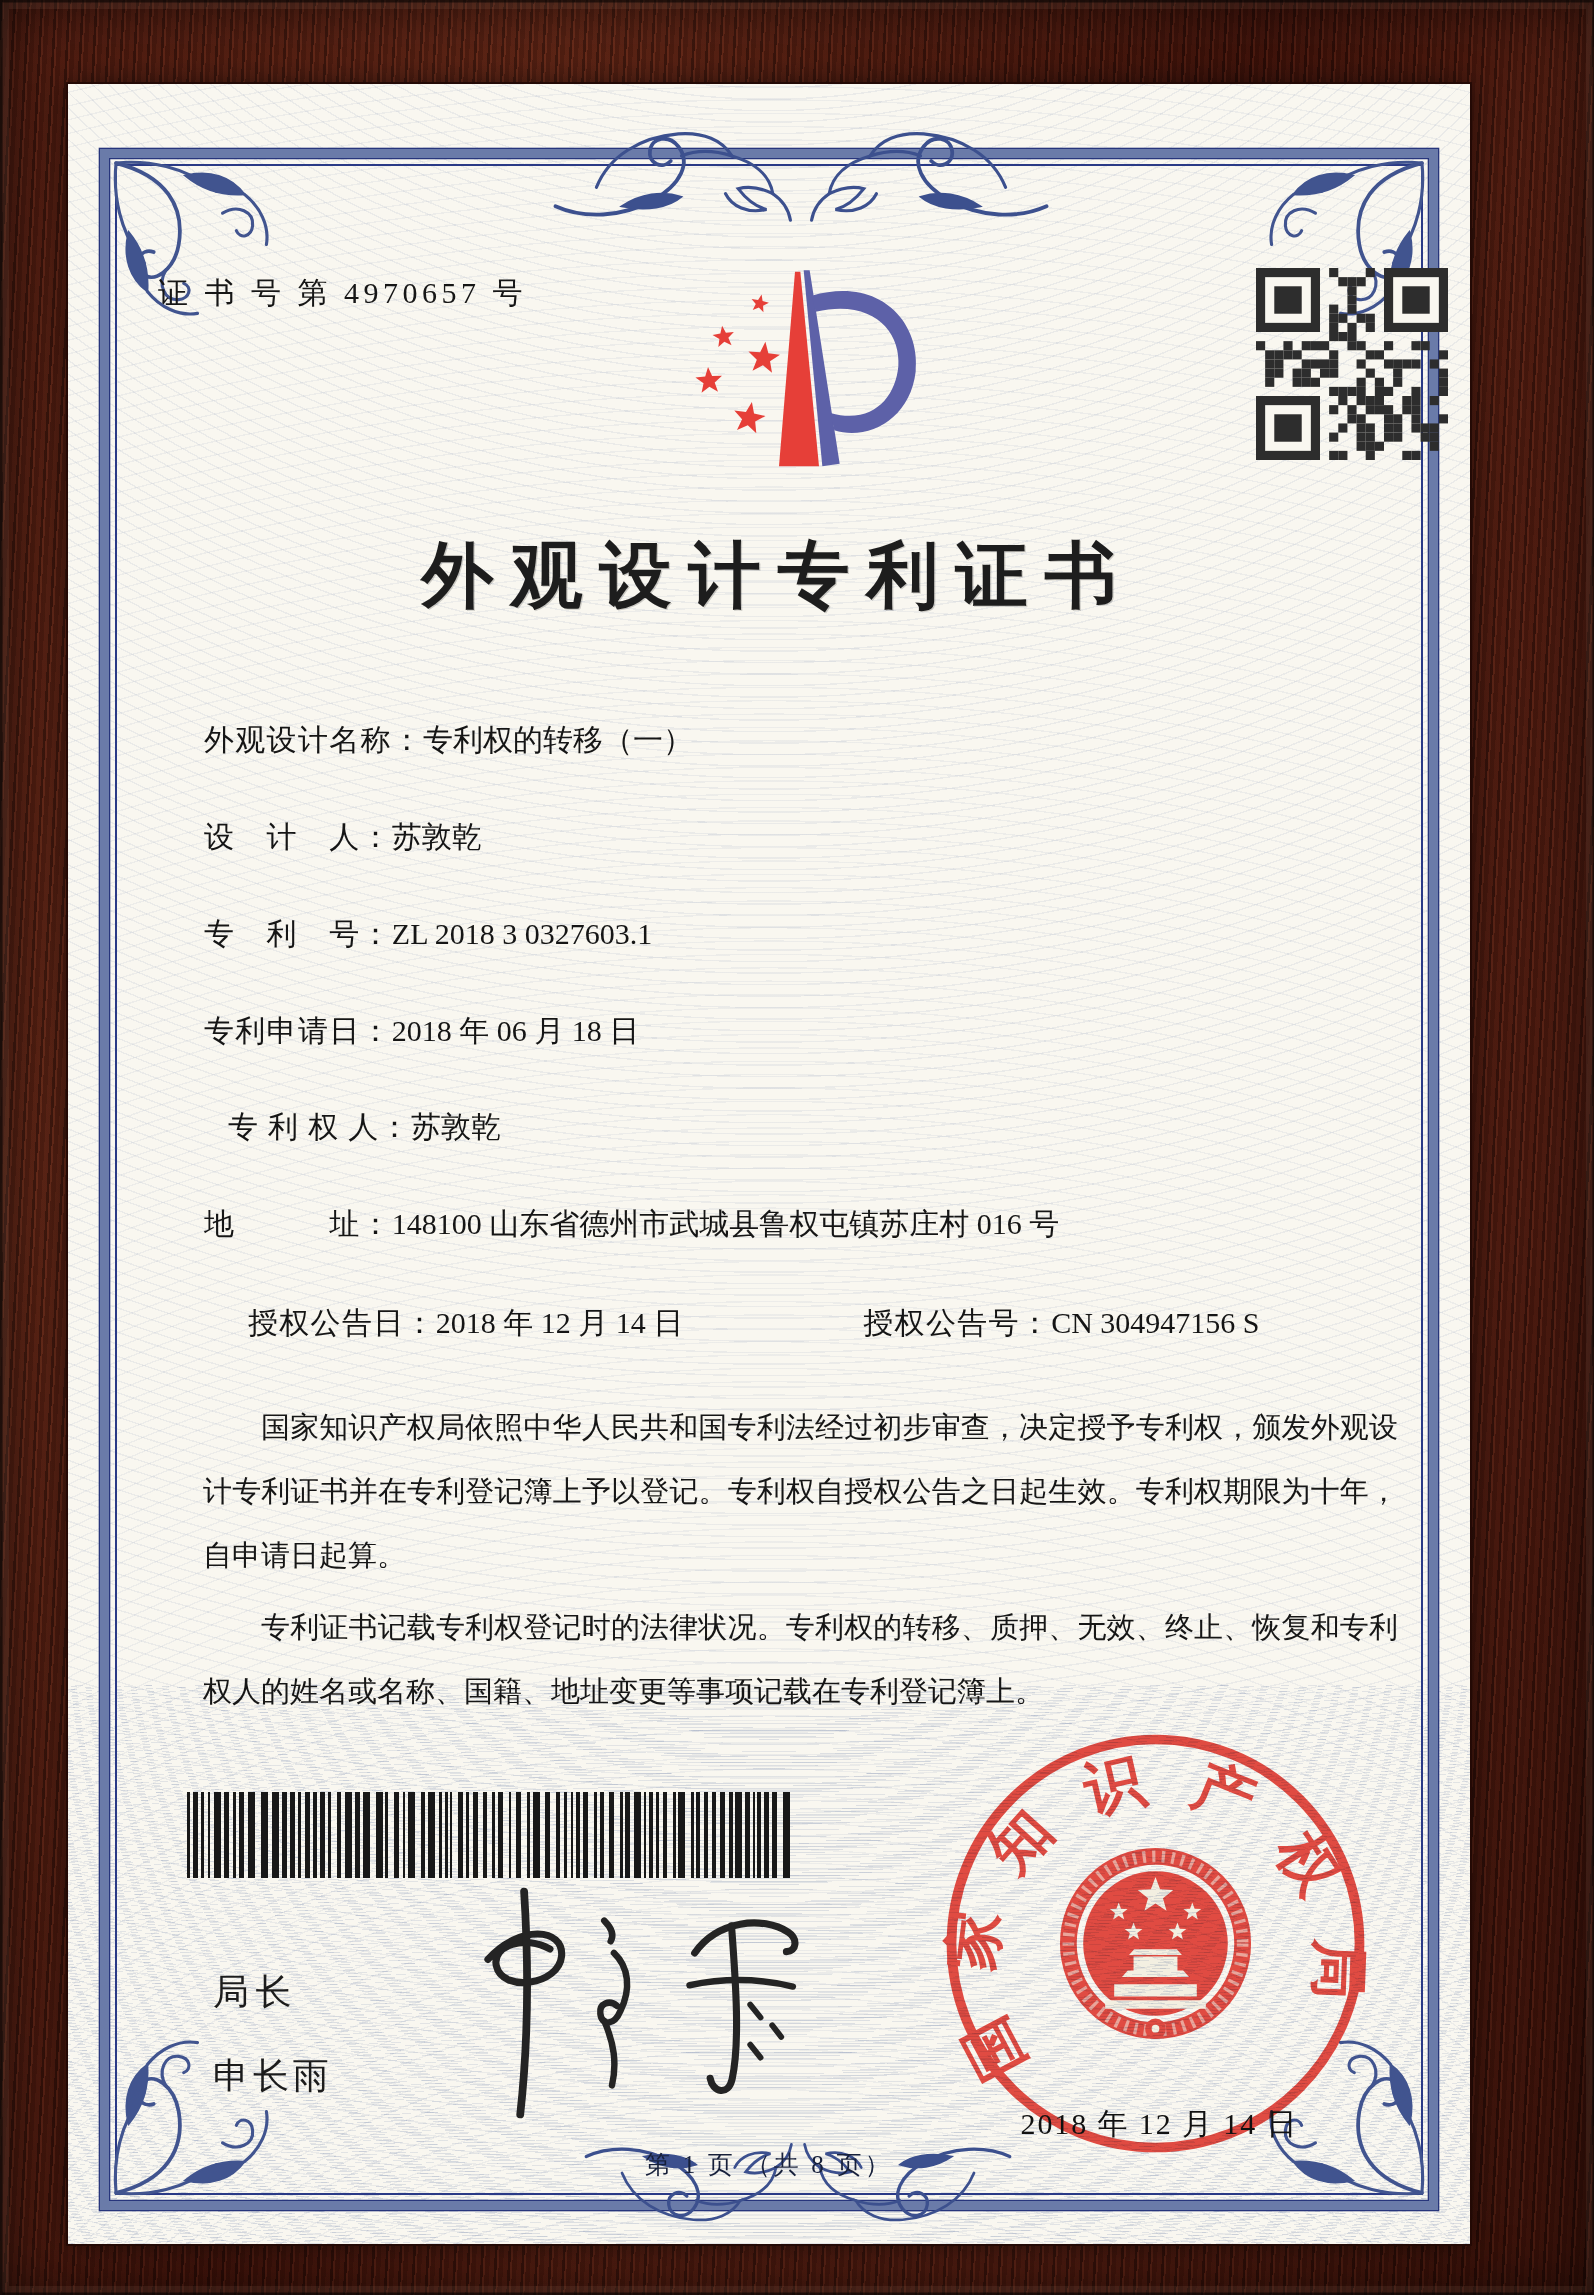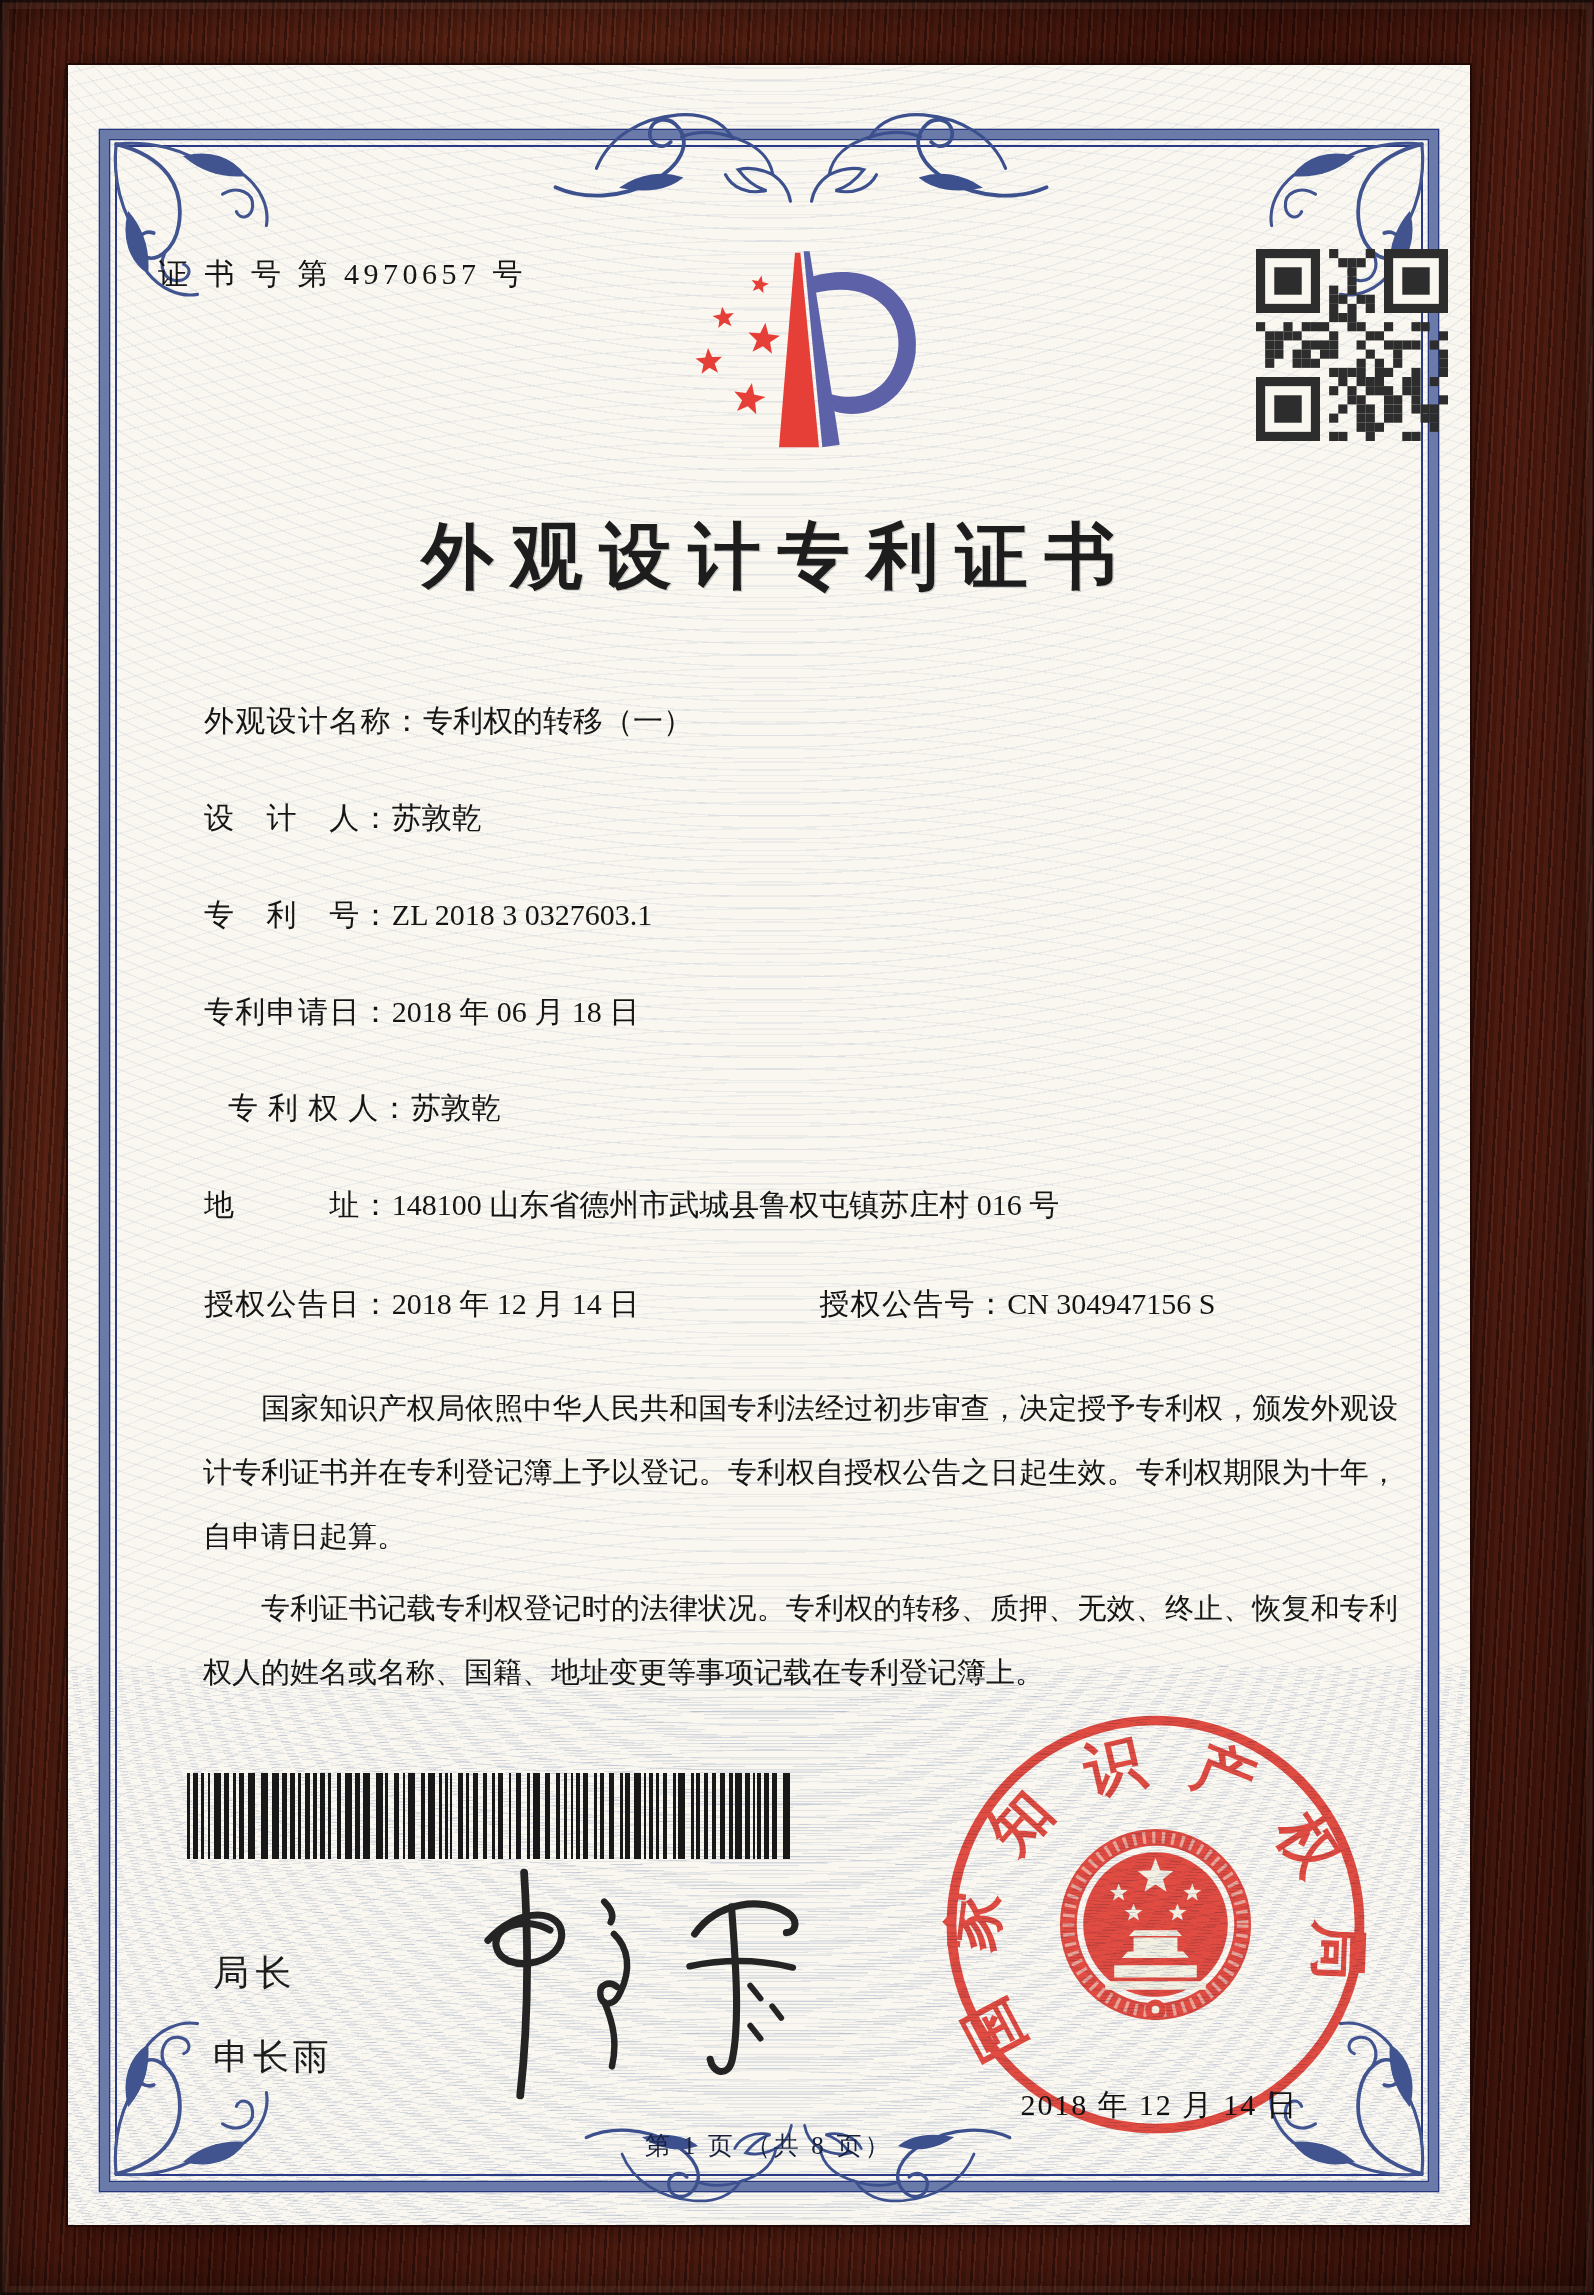--- a/index.html
+++ b/index.html
@@ -12,21 +12,21 @@
   #frame{
     position:absolute;inset:0;
     background:
       repeating-linear-gradient(93deg,rgba(15,4,2,.38) 0 2.6px,rgba(150,70,45,.20) 2.6px 4.5px,rgba(50,16,8,.32) 4.5px 9px,rgba(90,35,20,.18) 9px 13.6px),
       linear-gradient(115deg,#4a1a10 0%,#5e2617 22%,#3a110a 48%,#58221466 60%,#4a1a10 78%,#2f0d07 100%),
       #45170e;
     box-shadow:inset 0 0 0 2.6px rgba(0,0,0,.55), inset 0 0 0 9px rgba(255,215,180,.07), inset 0 0 58px rgba(0,0,0,.6);
   }
   
   #paper{
-    position:absolute;left:68px;top:65px;width:1402px;height:2160px;
+    position:absolute;left:68px;top:84px;width:1402px;height:2160px;
     background-color:#f9f7f0;
     background-image:
       repeating-radial-gradient(140% 95% at 50% -35%, rgba(135,150,182,.13) 0 1.3px, rgba(0,0,0,0) 1.3px 11px),
       repeating-radial-gradient(150% 100% at 50% 138%, rgba(135,150,182,.11) 0 1.3px, rgba(0,0,0,0) 1.3px 13px);
     box-shadow:0 0 0 1.9px #230905, 0 0 27px rgba(0,0,0,.55);
   }
   #guilloche-strong{
     position:absolute;left:0;right:0;top:1601px;bottom:0;pointer-events:none;
     background-image:
       repeating-radial-gradient(160% 120% at 50% -160%, rgba(120,138,175,.22) 0 1.3px, rgba(0,0,0,0) 1.3px 9.7px),
@@ -317,21 +317,21 @@
     </div>
 
     <div id="title">外观设计专利证书</div>
 
     <div class="field" style="top:636px;"><span class="lab">外观设计名称：</span><span>专利权的转移（一）</span></div>
     <div class="field" style="top:733px;"><span class="lab">设　计　人：</span><span>苏敦乾</span></div>
     <div class="field" style="top:830px;"><span class="lab">专　利　号：</span><span>ZL 2018 3 0327603.1</span></div>
     <div class="field" style="top:927px;"><span class="lab">专利申请日：</span><span>2018 年 06 月 18 日</span></div>
     <div class="field" style="top:1023px;margin-left:24px;"><span class="lab">专 利 权 人：</span><span>苏敦乾</span></div>
     <div class="field" style="top:1120px;"><span class="lab">地　　　址：</span><span>148100 山东省德州市武城县鲁权屯镇苏庄村 016 号</span></div>
-    <div class="field" style="top:1219px;">
+    <div class="field" style="top:1219px;margin-left:44px;">
       <span class="lab">授权公告日：</span><span>2018 年 12 月 14 日</span>
       <span style="display:inline-block;width:165px;"></span>
       <span class="lab">授权公告号：</span><span>CN 304947156 S</span>
     </div>
 
     <div class="para-wrap">
       <p class="para">国家知识产权局依照中华人民共和国专利法经过初步审查，决定授予专利权，颁发外观设计专利证书并在专利登记簿上予以登记。专利权自授权公告之日起生效。专利权期限为十年，自申请日起算。</p>
       <p class="para">专利证书记载专利权登记时的法律状况。专利权的转移、质押、无效、终止、恢复和专利权人的姓名或名称、国籍、地址变更等事项记载在专利登记簿上。</p>
     </div>
 

